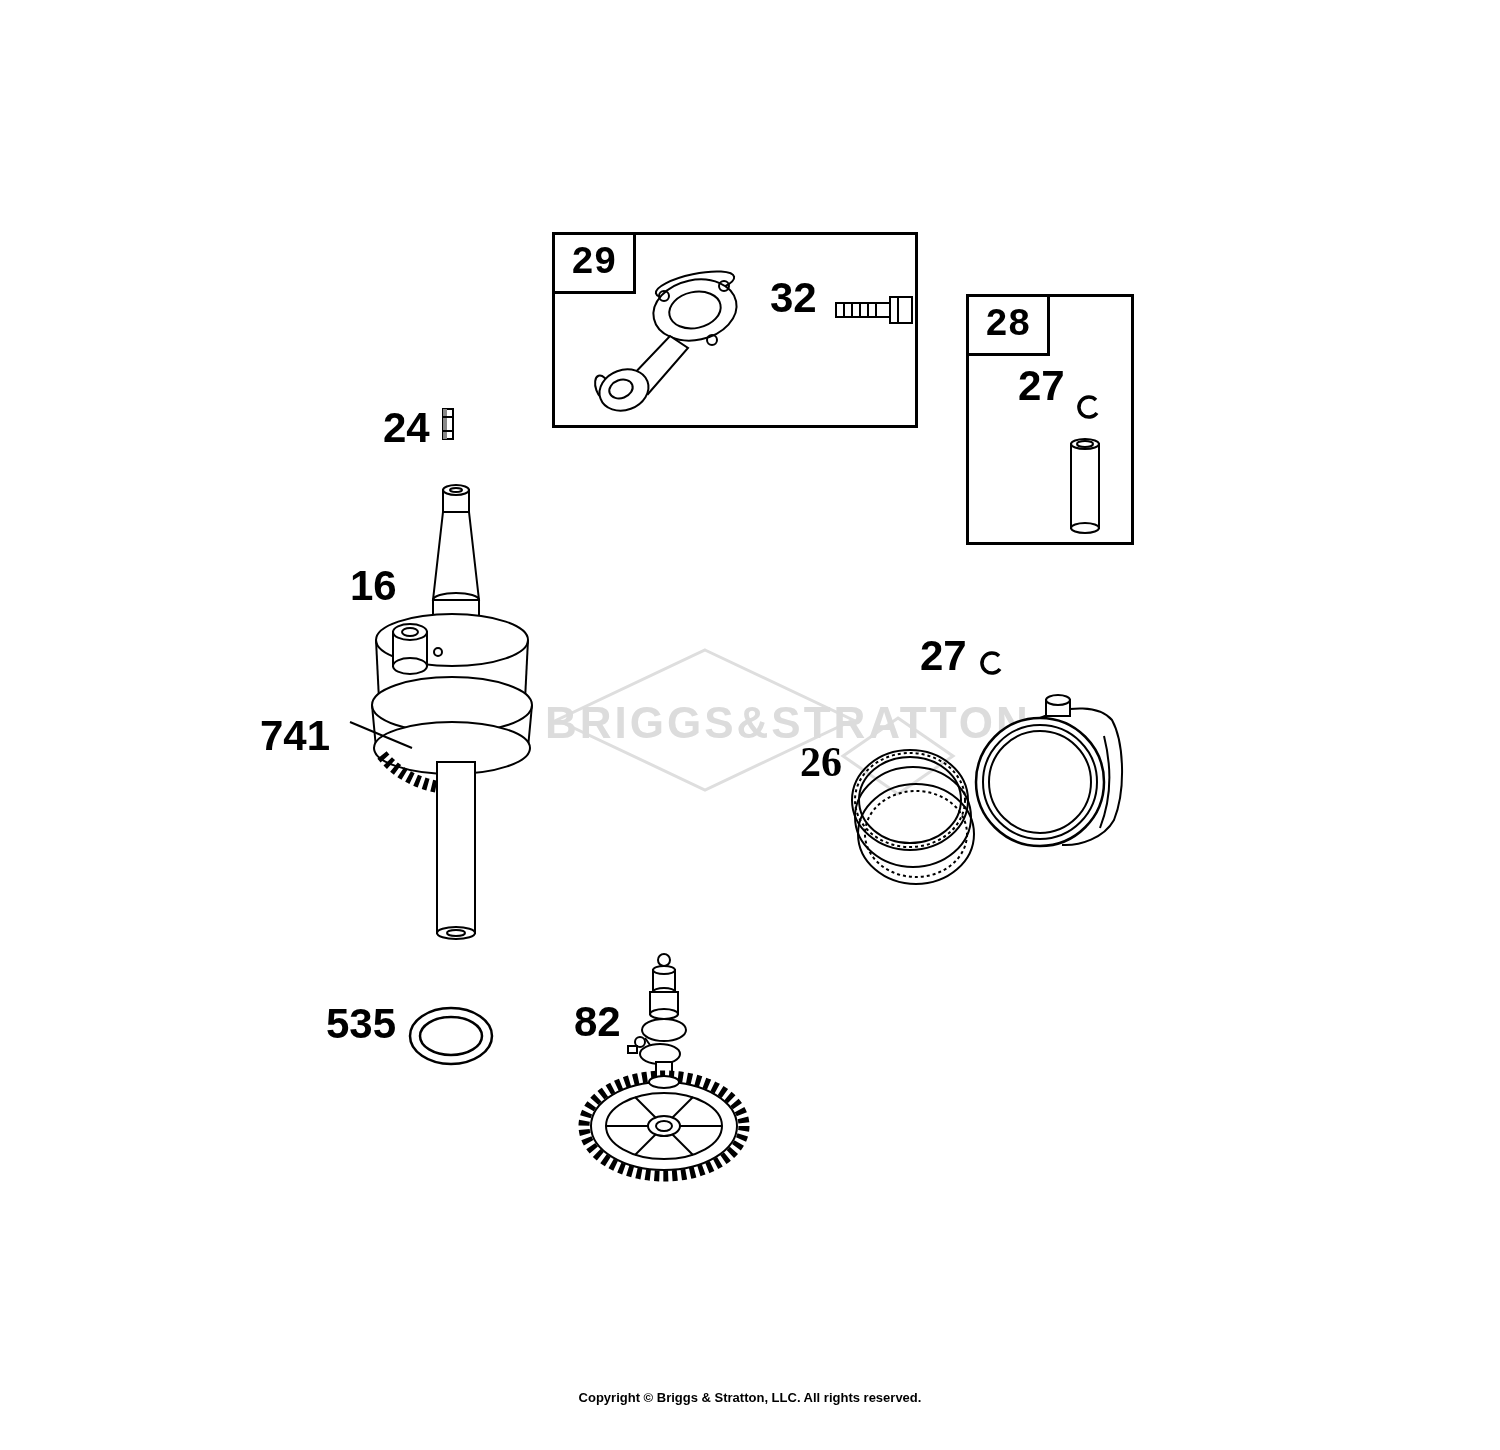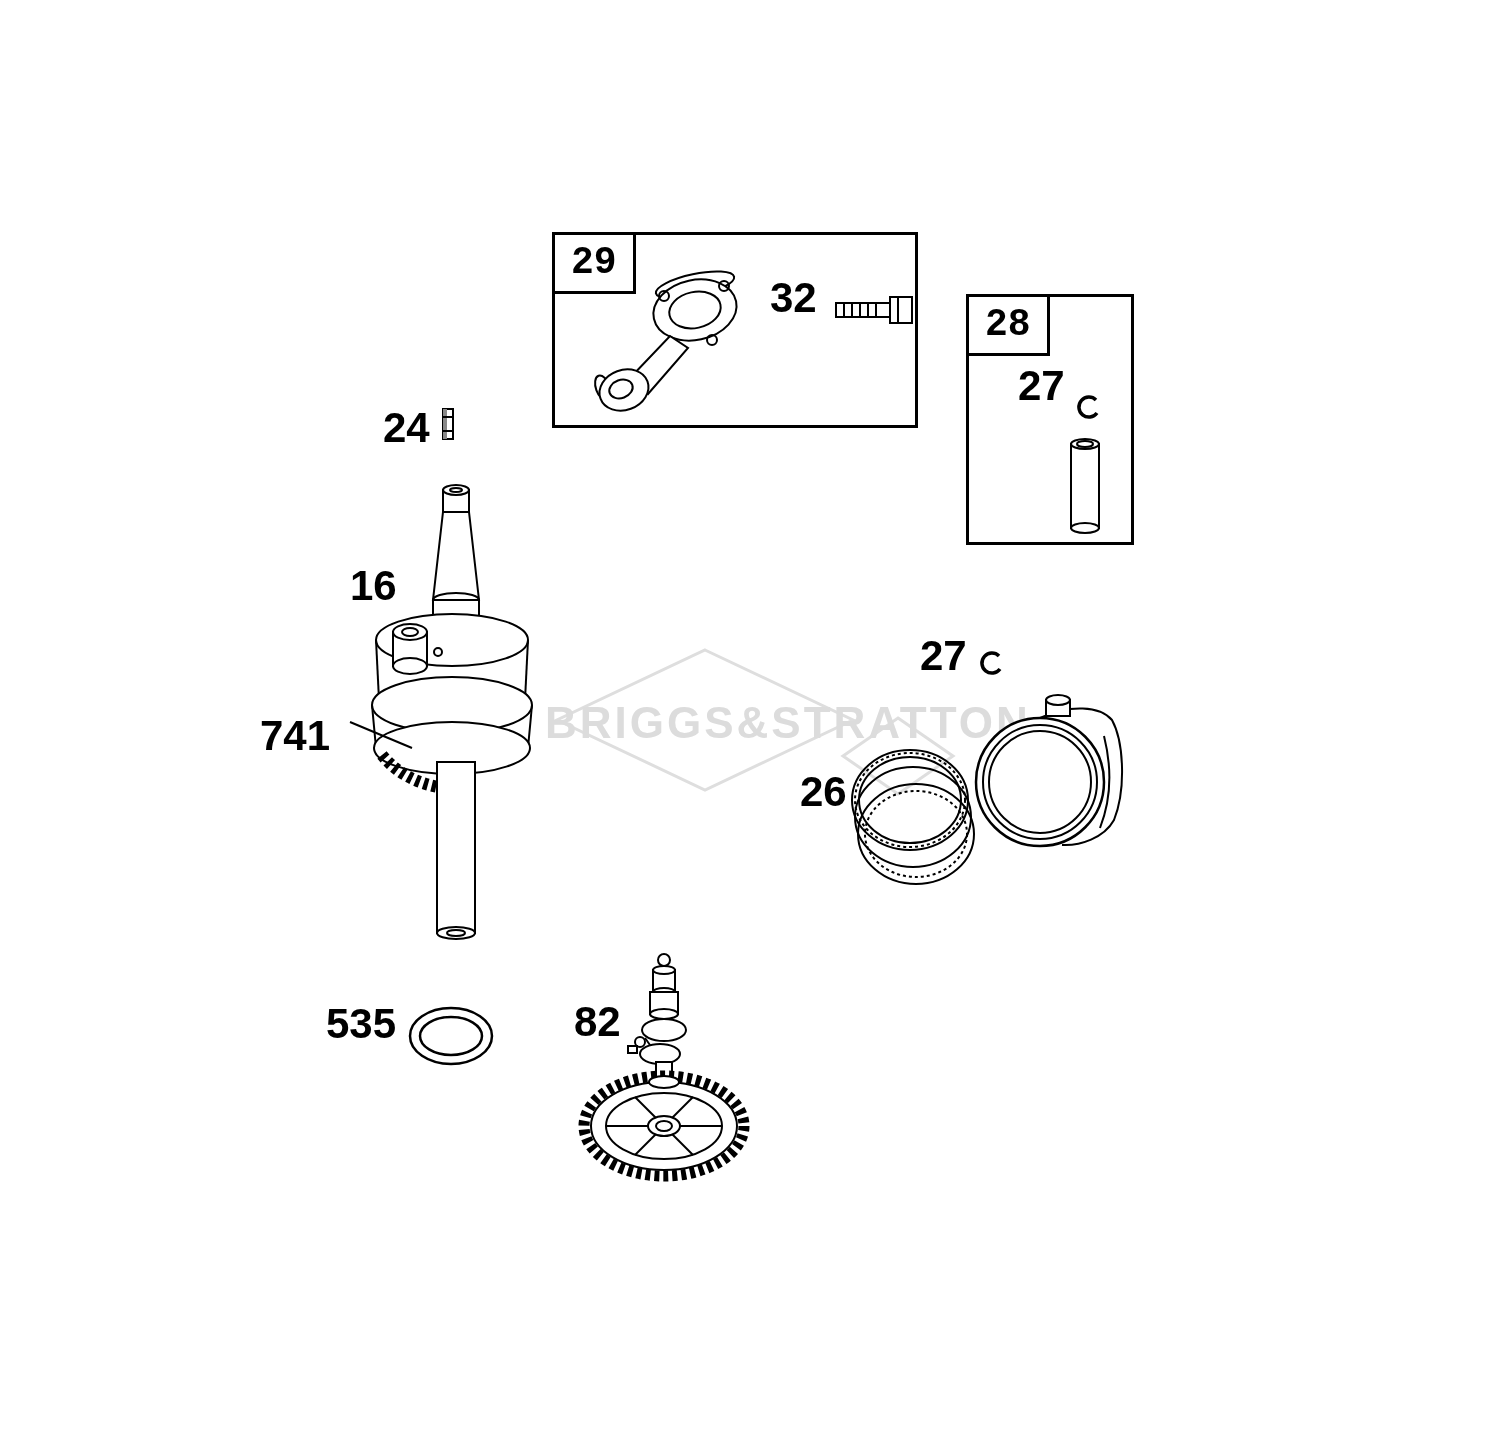--- a/index.html
+++ b/index.html
@@ -30,21 +30,21 @@
   }
 
   
   .callout { position:absolute; font-weight:700; font-size:42px; color:#000; white-space:nowrap;text-align:center; }
   .c24  { left:383px;  top:404px; }
   .c32  { left:770px;  top:274px; }
   .c27a { left:1018px; top:362px; }
   .c16  { left:350px;  top:562px; }
   .c741 { left:260px;  top:690px;margin-top:22px; }
   .c27b { left:920px;  top:632px; }
-  .c26  { left:800px;  top:768px; }
+  .c26  { left:800px;  top:738px;font-family:Liberation Serif, serif; }
   .c598 { left:326px;  top:1000px; }
   .c46  { left:574px;  top:998px; }
 
   .copyright {
     position:absolute; left:0; top:1390px; width:100%;
     text-align:center; font-size:13px; font-weight:700; color:#000;
   }
 </style>
 </head>
 <body>
@@ -196,14 +196,15 @@
   <div class="callout c24">24</div>
   <div class="callout c32">32</div>
   <div class="callout c27a">27</div>
   <div class="callout c16">16</div>
   <div class="callout c741">741</div>
   <div class="callout c27b">27</div>
   <div class="callout c26">26</div>
   <div class="callout c598">535</div>
   <div class="callout c46">82</div>
 
+  <div class="copyright">Copyright © Briggs &amp; Stratton, LLC. All rights reserved.</div>
 
 </div>
 
 </body></html>

